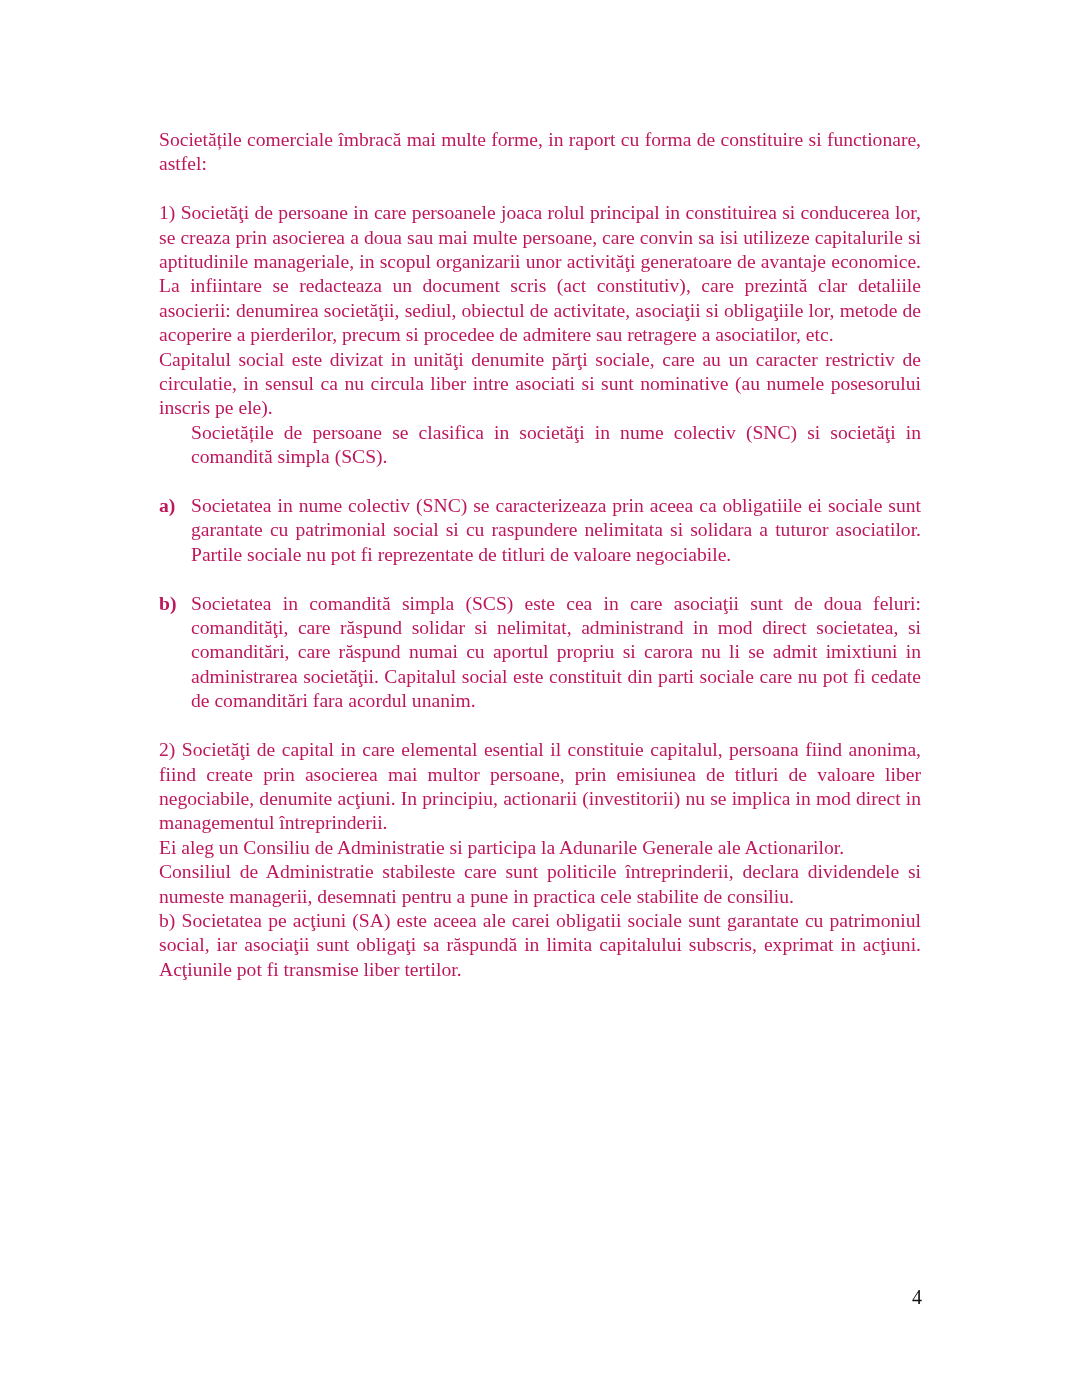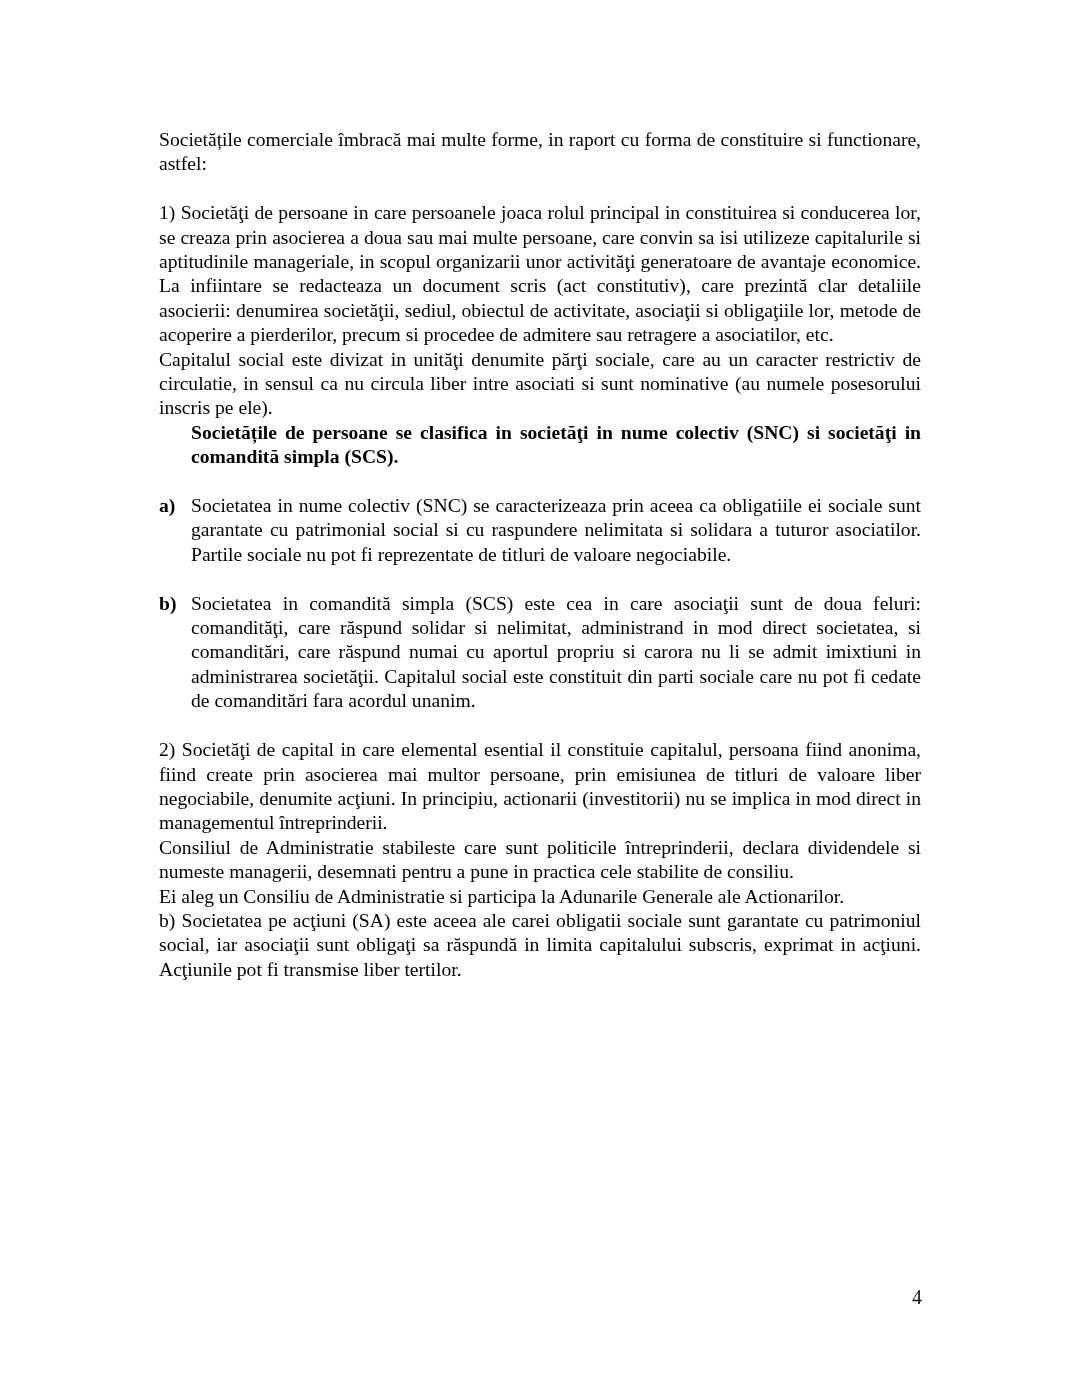--- a/index.html
+++ b/index.html
@@ -1,25 +1,25 @@
 <!DOCTYPE html>
 <html><head>
 <meta charset="utf-8">
 <style>
   html, body { margin: 0; padding: 0; background: #ffffff; }
   body { width: 1080px; height: 1397px; position: relative; overflow: hidden; }
   .page {
     position: absolute; left: 159px; top: 128px; width: 762px;
     font-family: "Liberation Serif", "DejaVu Serif", serif;
-    font-size: 19.6px; line-height: 24.4px; color: #000000;
+    font-size: 19.6px; line-height: 24.4px; color: #be185d;
     text-align: justify;
   }
   p { margin: 0; }
   .gap { height: 24.4px; }
-  .indent-block { padding-left: 32px; font-weight: bold; }
+  .indent-block { padding-left: 32px; }
   .list-item { position: relative; padding-left: 32px; }
   .list-item .marker { position: absolute; left: 0; top: 0; font-weight: bold; }
   b { font-weight: normal; }
   .page-number {
     position: absolute; left: 900px; top: 1286px; width: 22px; text-align: right;
     font-family: "Liberation Serif", "DejaVu Serif", serif;
     font-size: 20px; color: #111111;
   }
 </style>
 </head>
@@ -42,23 +42,23 @@
   <p class="list-item"><span class="marker">a)</span><b>Societatea in nume colectiv</b><span> (SNC) se caracterizeaza prin aceea ca obligatiile ei sociale sunt garantate cu patrimonial social si cu raspundere nelimitata si solidara a tuturor asociatilor.  Partile sociale nu pot fi reprezentate de titluri de valoare negociabile.</span></p>
 
   <div class="gap"></div>
 
   <p class="list-item"><span class="marker">b)</span><b>Societatea in comandită simpla</b><span> (SCS) este cea in care asociaţii sunt de doua feluri: comandităţi, care răspund solidar si nelimitat, administrand in mod direct societatea, si comanditări, care răspund numai cu aportul propriu si carora nu li se admit imixtiuni in administrarea societăţii.  Capitalul social este constituit din parti sociale care nu pot fi cedate de comanditări fara acordul unanim.</span></p>
 
   <div class="gap"></div>
 
   <p><b>2) Societăţi de capital in</b><span> care elemental esential il constituie capitalul, persoana fiind anonima, fiind create prin asocierea mai multor persoane, prin emisiunea de titluri de valoare liber negociabile, denumite </span><b>acţiuni.</b><span> In principiu, actionarii (investitorii) nu se implica in mod direct in managementul întreprinderii.</span></p>
 
+  <p>Ei aleg un Consiliu de Administratie si participa la Adunarile Generale ale Actionarilor.</p>
+
   <p>Consiliul de Administratie stabileste care sunt politicile întreprinderii, declara dividendele si numeste managerii, desemnati pentru a pune in practica cele stabilite de consiliu.</p>
-
-  <p>Ei aleg un Consiliu de Administratie si participa la Adunarile Generale ale Actionarilor.</p>
 
 
 
   <p><b>b) Societatea pe acţiuni</b><span> (SA) este aceea ale carei obligatii sociale sunt garantate cu patrimoniul social, iar asociaţii sunt obligaţi sa răspundă in limita capitalului subscris, exprimat in acţiuni.  Acţiunile pot fi transmise liber tertilor.</span></p>
 
 
 </div>
 
 <div class="page-number">4</div>
 

